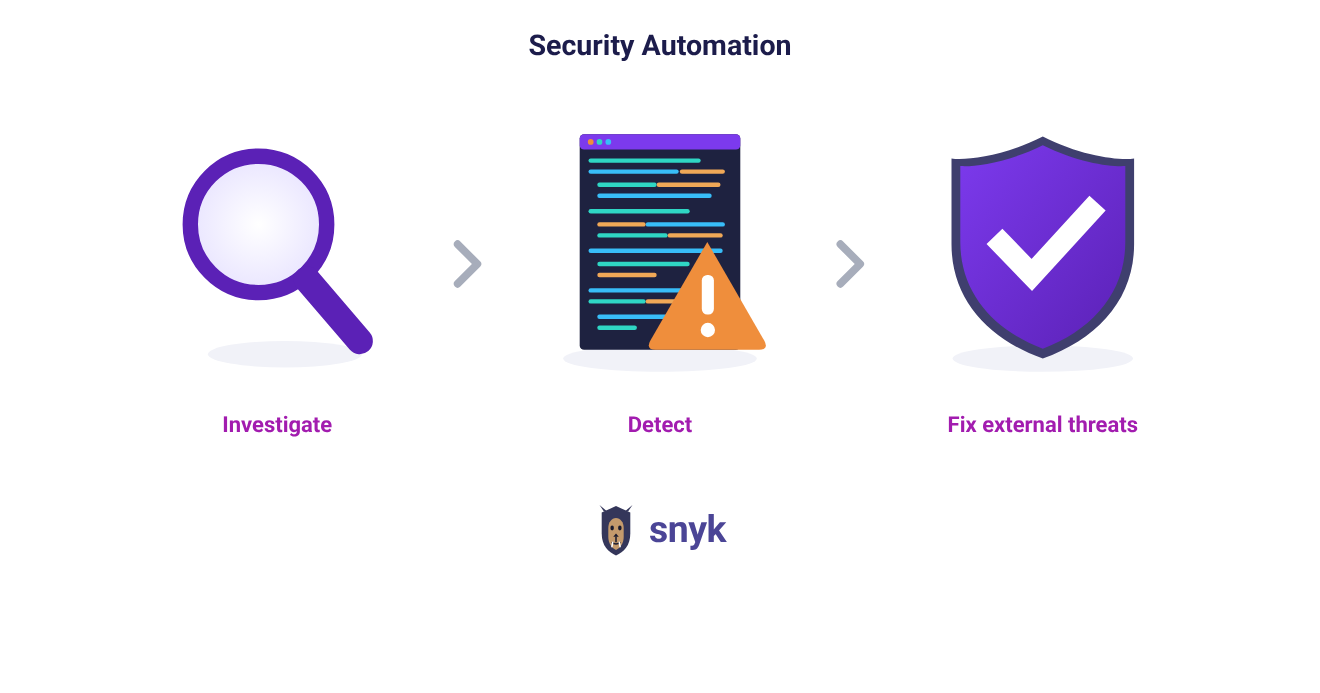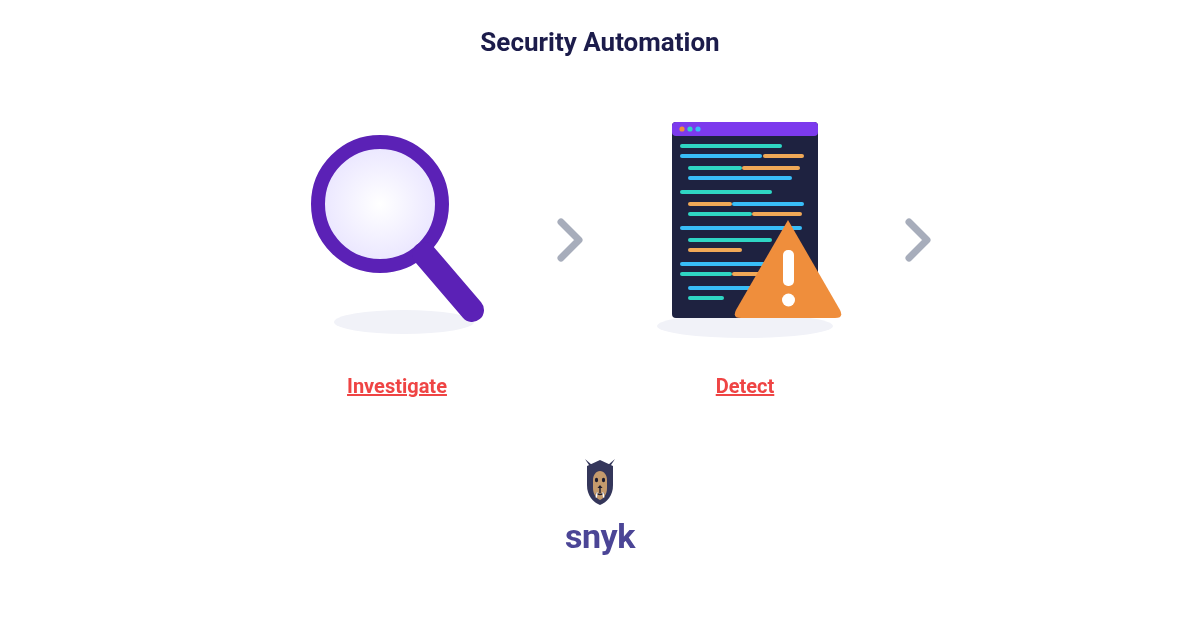--- a/index.html
+++ b/index.html
@@ -38,37 +38,35 @@
     width: 230px;
     height: 230px;
     display: flex;
     align-items: center;
     justify-content: center;
     position: relative;
   }
   .step-label {
     font-size: 20px;
     font-weight: 700;
-    color: #ef4444;
+    color: #a21caf;
     margin-top: 32px;
     text-align: center;
-    text-decoration: underline;
   }
   .chev {
     width: 28px;
     height: 44px;
     align-self: center;
     margin-top: -30px;
   }
   .logo-wrap {
     display: flex;
     align-items: center;
     gap: 10px;
     margin-top: 60px;
-    flex-direction: column;
   }
   .logo-text {
     font-size: 34px;
     font-weight: 700;
     color: #4b4596;
     letter-spacing: -0.5px;
   }
 </style>
 </head>
 <body>
@@ -137,20 +135,49 @@
         <circle cx="158.5" cy="188" r="6.5" fill="#ffffff"></circle>
       </svg>
     </div>
     <div class="step-label">Detect</div>
   </div>
 
   <svg class="chev" viewBox="0 0 28 44">
     <path d="M4 4 L22 22 L4 40" fill="none" stroke="#a7adbb" stroke-width="7" stroke-linecap="round" stroke-linejoin="round"></path>
   </svg>
 
+  <div class="step">
+    <div class="illus">
+      <svg viewBox="0 0 230 230" width="230" height="230">
+        <defs>
+          <linearGradient id="shieldg" x1="0" y1="0" x2="1" y2="1">
+            <stop offset="0%" stop-color="#7c3aed"></stop>
+            <stop offset="100%" stop-color="#5b21b6"></stop>
+          </linearGradient>
+        </defs>
+        <ellipse cx="115" cy="214" rx="82" ry="12" fill="#f1f2f8"></ellipse>
+        <path d="M115 12
+                 C150 30 185 34 198 32
+                 L198 110
+                 C198 160 165 196 115 214
+                 C65 196 32 160 32 110
+                 L32 32
+                 C45 34 80 30 115 12 Z" fill="#3f3f6e"></path>
+        <path d="M115 20
+                 C147 36 178 40 190 39
+                 L190 108
+                 C190 154 160 188 115 205
+                 C70 188 40 154 40 108
+                 L40 39
+                 C52 40 83 36 115 20 Z" fill="url(#shieldg)"></path>
+        <path d="M78 110 L105 138 L158 80" fill="none" stroke="#ffffff" stroke-width="20" stroke-linecap="square" stroke-linejoin="miter"></path>
+      </svg>
+    </div>
+    <div class="step-label">Fix external threats</div>
+  </div>
 
 </div>
 
 <div class="logo-wrap">
   <svg width="40" height="48" viewBox="0 0 40 48">
     <path d="M20 2 L33 8 L33 27 C33 38 27 44 20 47 C13 44 7 38 7 27 L7 8 Z" fill="#34365a"></path>
     <path d="M9 7 L5 1 L12 7 Z" fill="#34365a"></path>
     <path d="M31 7 L35 1 L28 7 Z" fill="#34365a"></path>
     <path d="M20 13 C24 13 27 17 27 22 L27 30 C27 36 24 40 20 42 C16 40 13 36 13 30 L13 22 C13 17 16 13 20 13 Z" fill="#c49a6c"></path>
     <ellipse cx="16.5" cy="22" rx="1.6" ry="2.2" fill="#1a1a2e"></ellipse>

